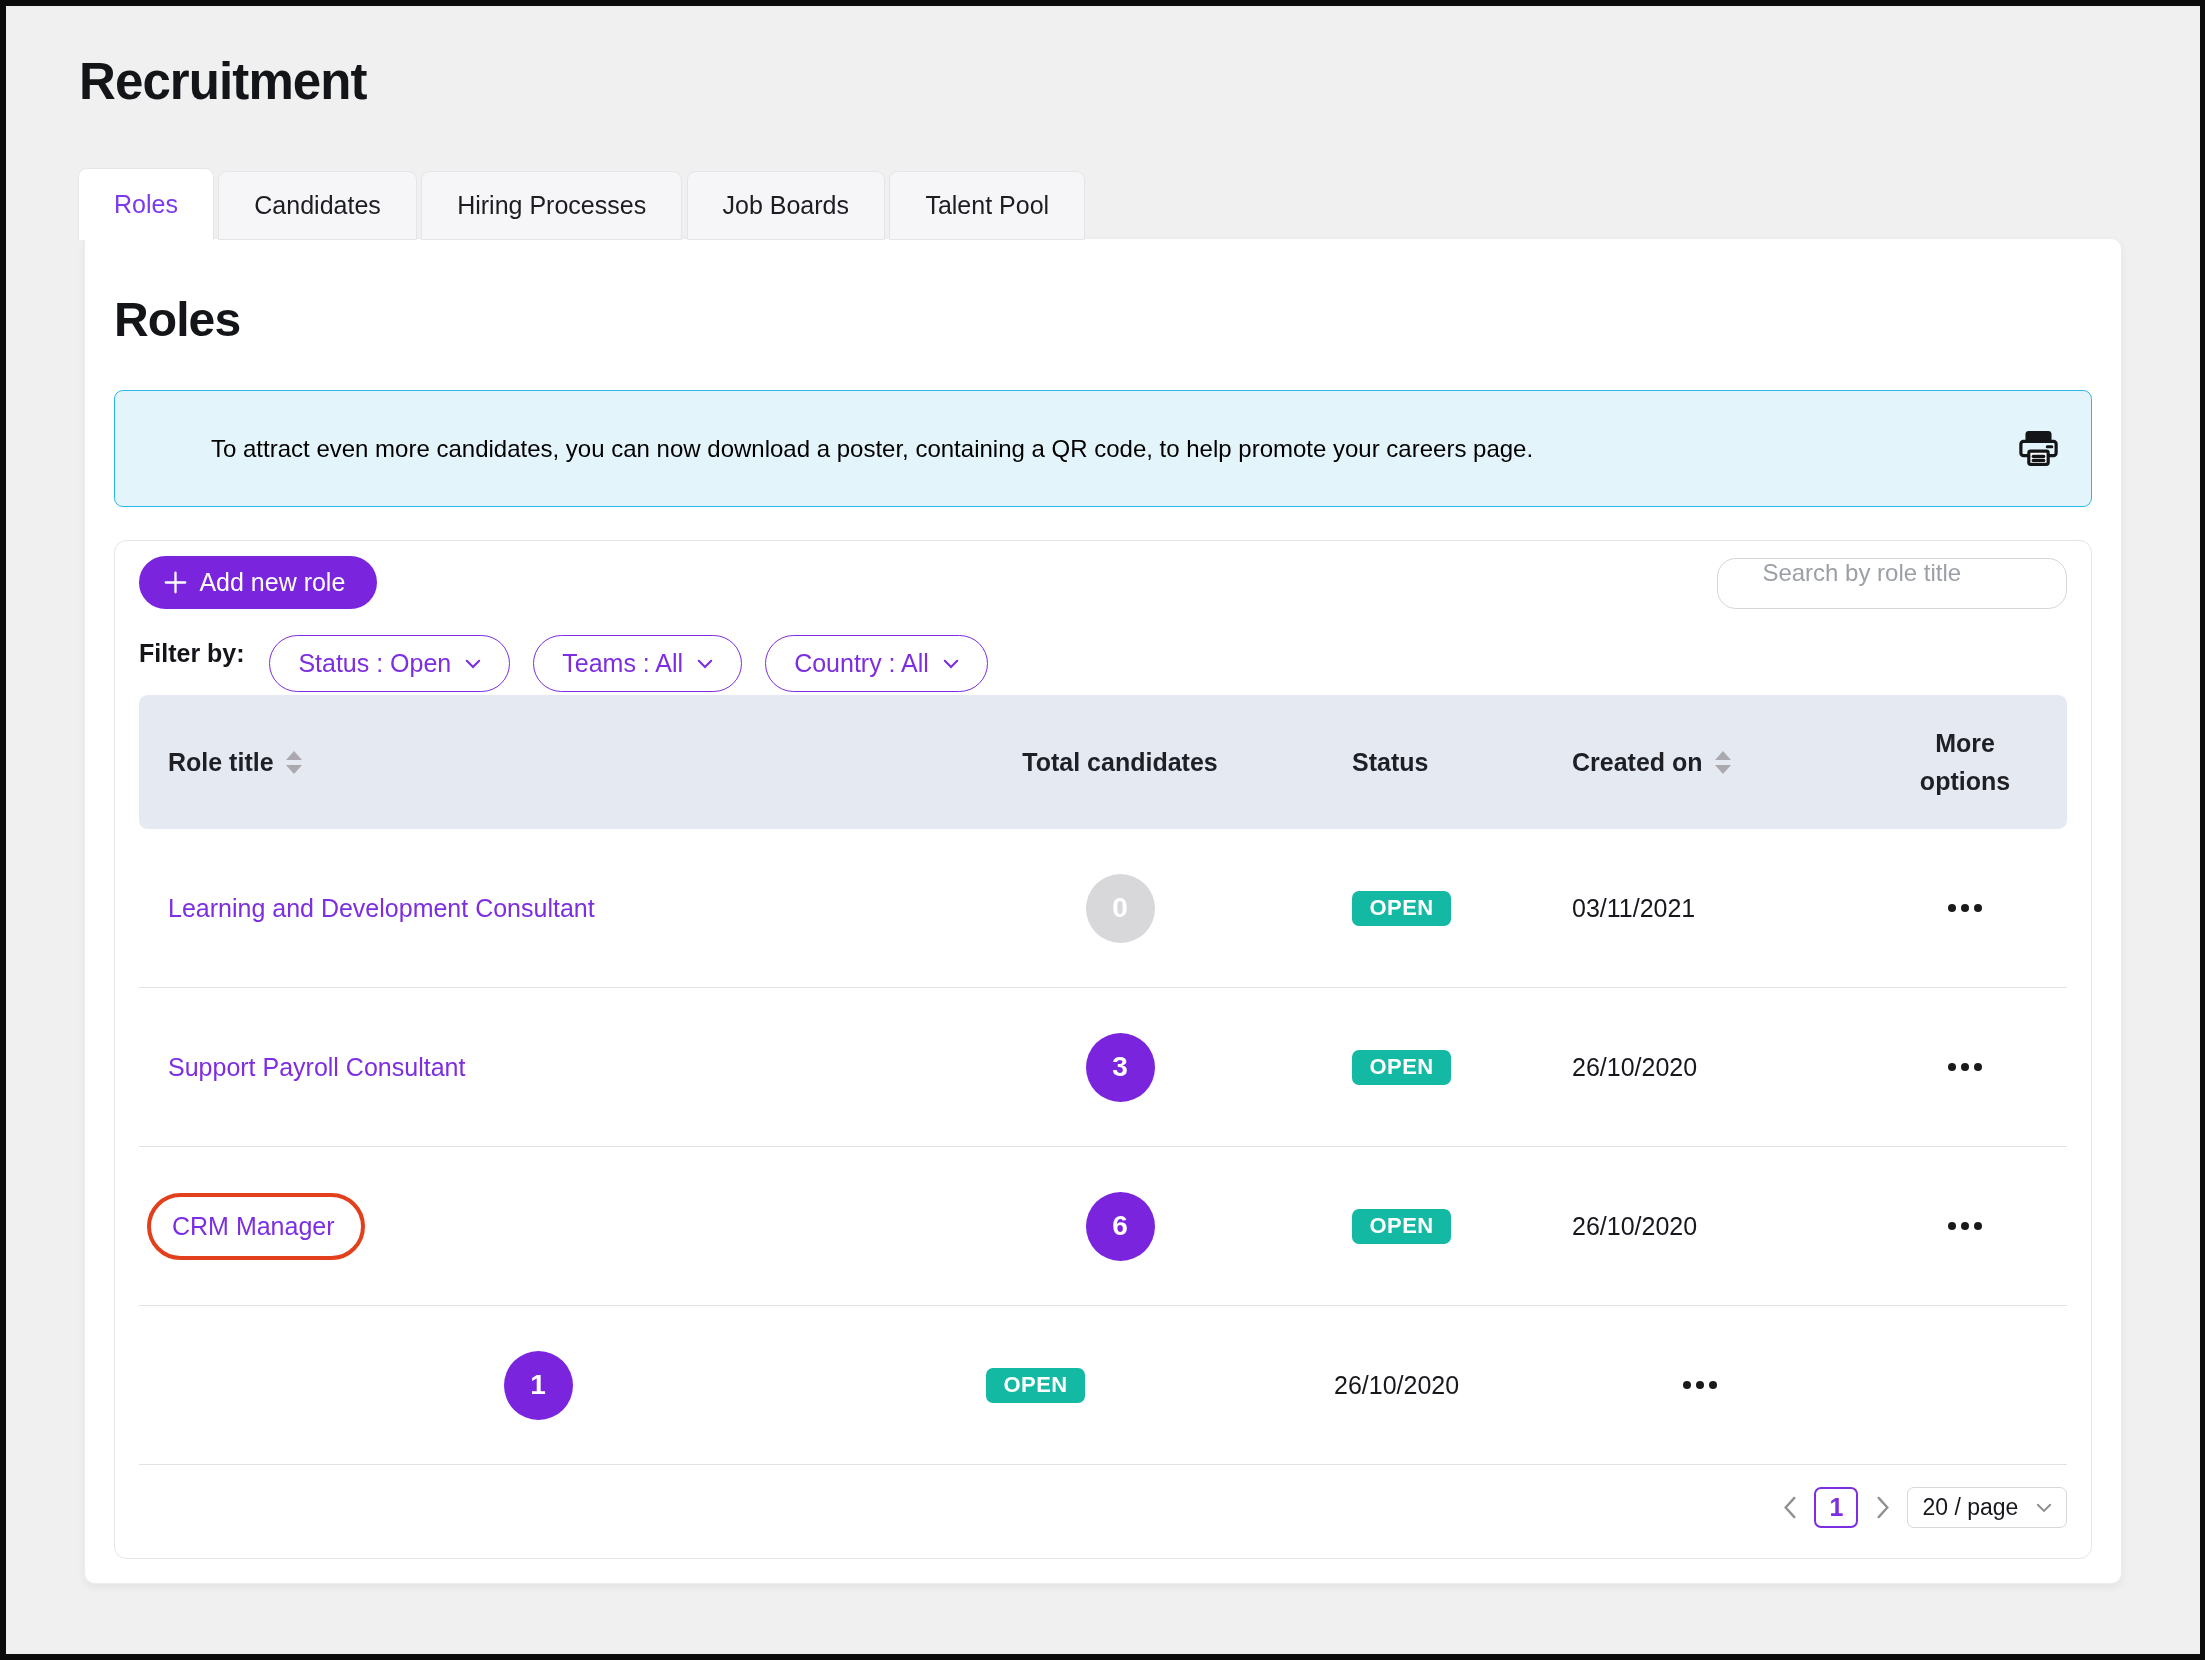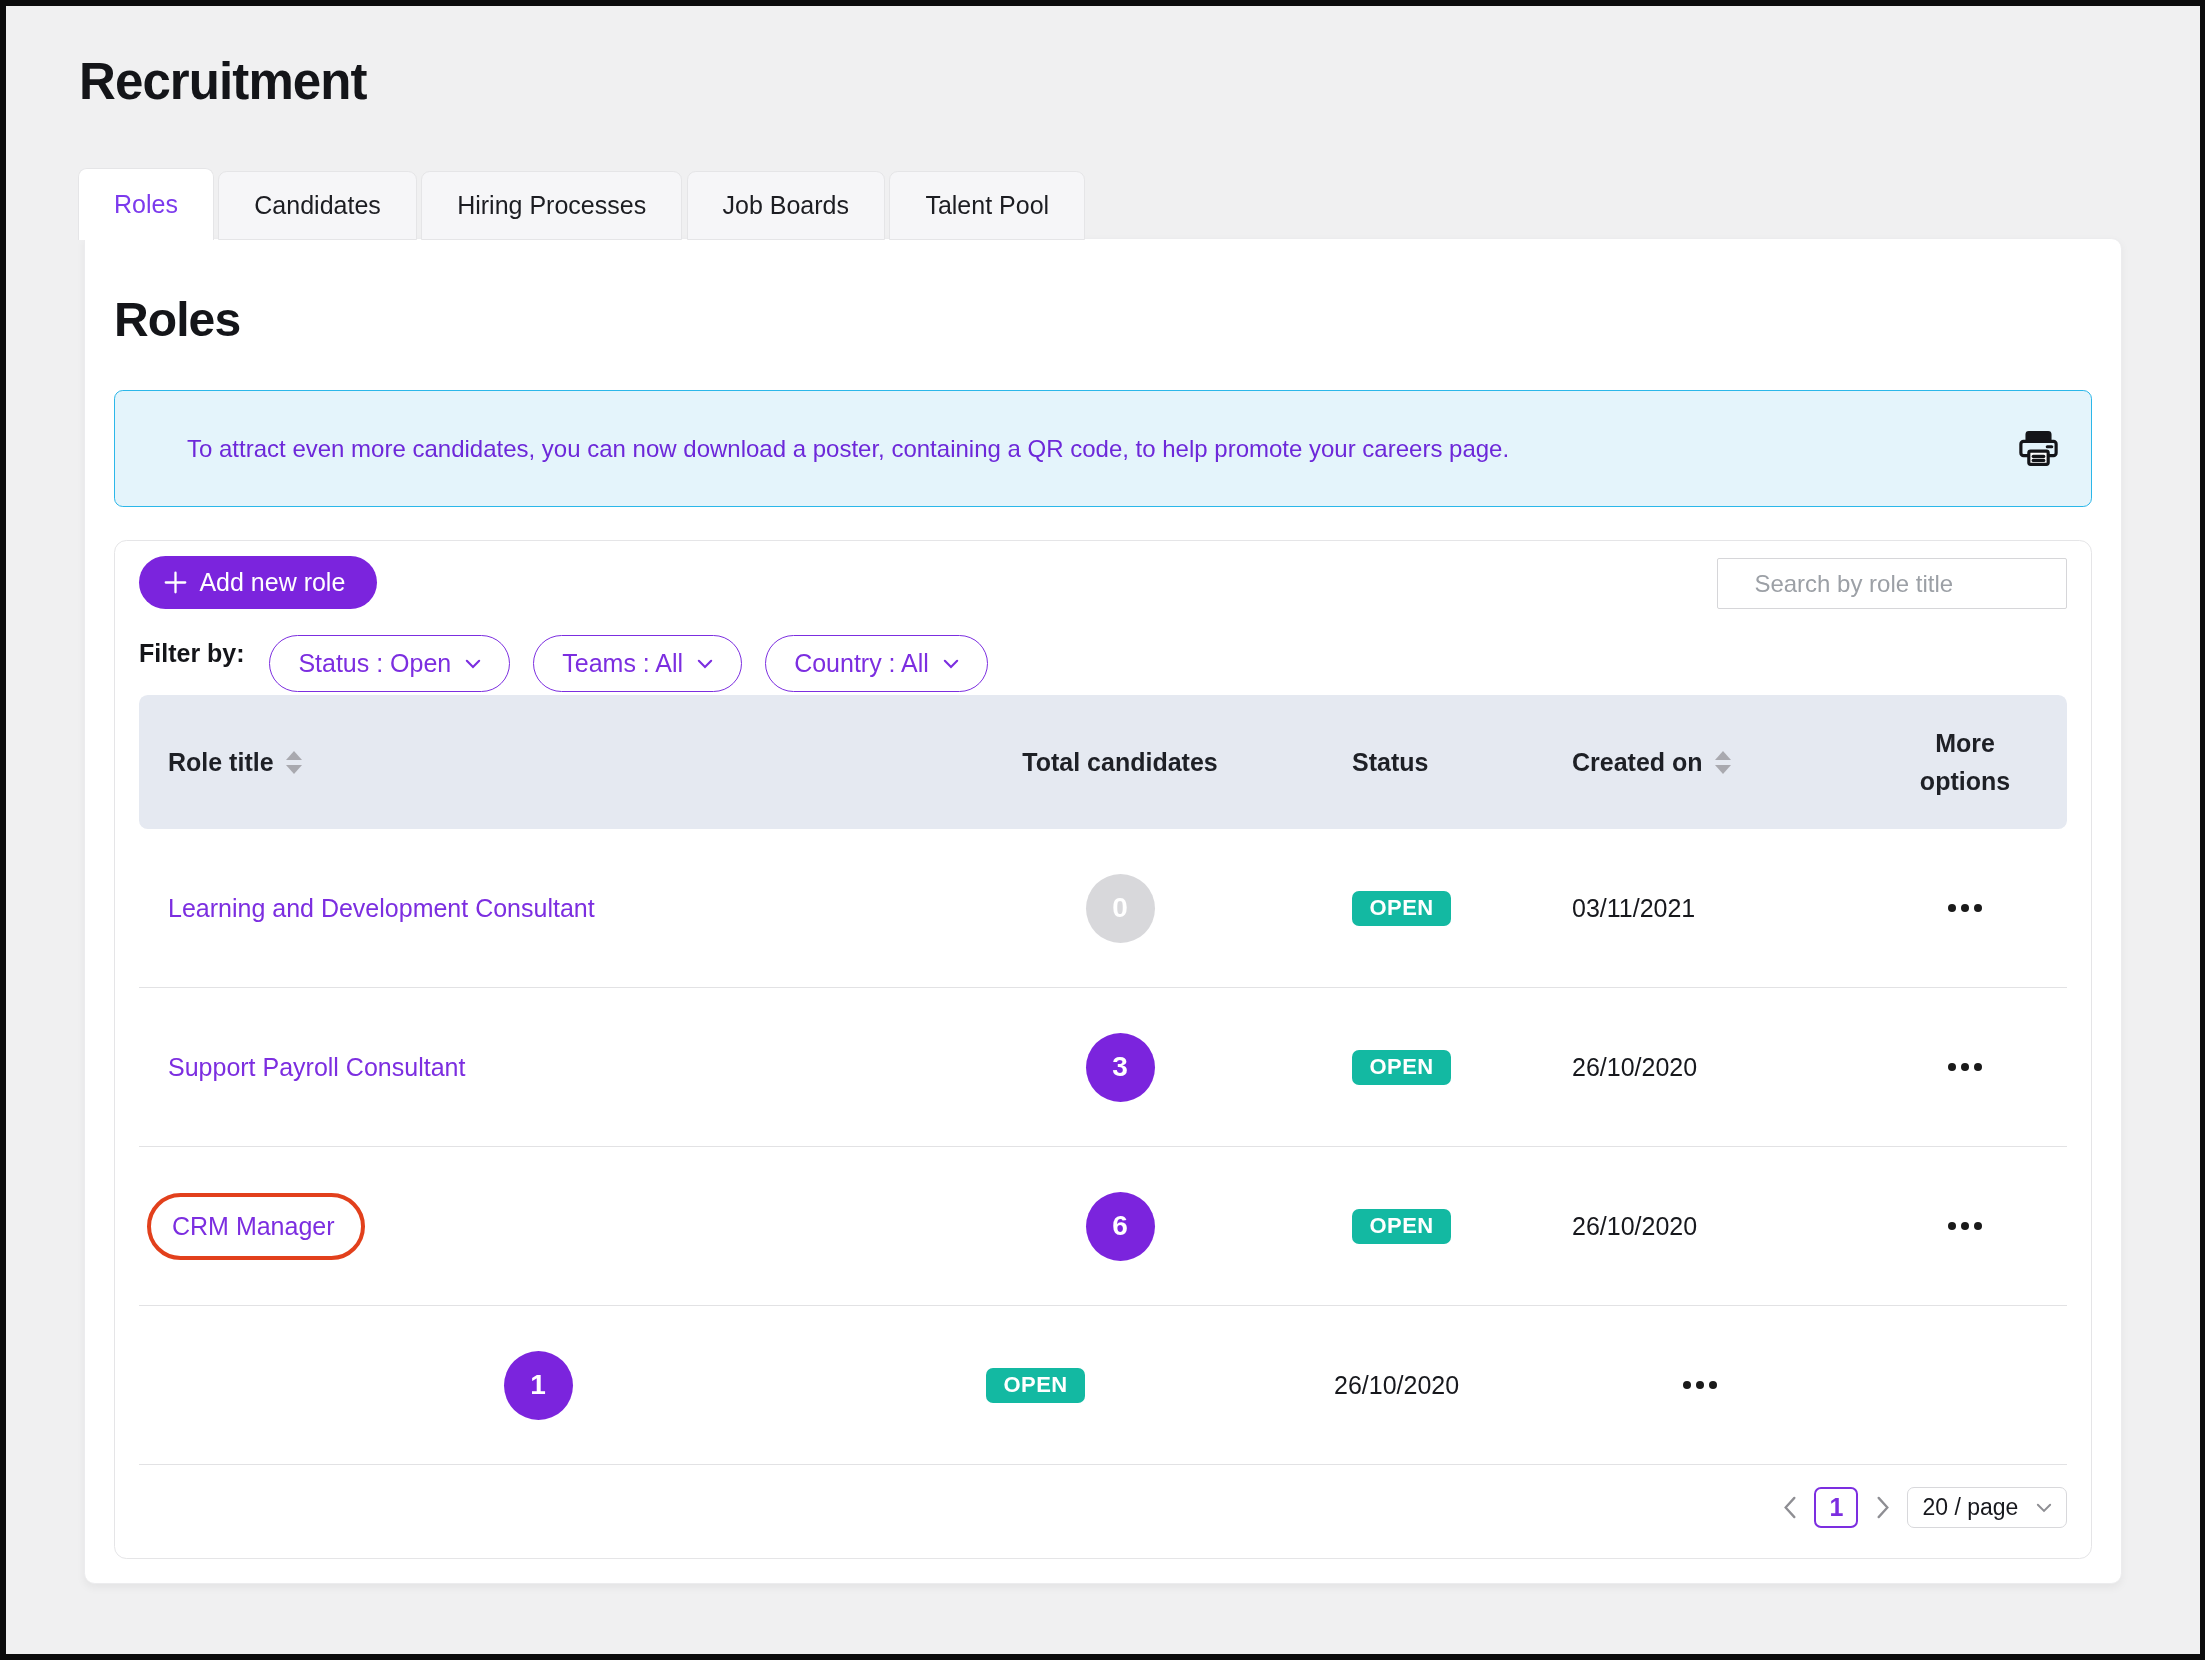--- a/index.html
+++ b/index.html
@@ -34,32 +34,32 @@
     display:flex; align-items:center; padding:0 32px;
   }
   .banner-content { flex:1; display:flex; flex-direction:column; gap:8px; }
   .banner-title-row { display:flex; align-items:center; gap:14px; }
   .info-icon {
     width:26.5px; height:26.5px; border-radius:50%; background:#3e68e8; color:#ffffff;
     display:flex; align-items:center; justify-content:center; font-size:17.6px; font-weight:700; flex:0 0 26.5px;
   }
   .info-icon::before { content:"i"; }
   .banner-title { font-size:25.6px; font-weight:700; color:#141519; }
-  .banner-body { font-size:24px; color:#6d28d9; margin-left:40px; }
+  .banner-body { font-size:24px; color:#000000; margin-left:64px; }
   .printer-btn { background:none; border:none; cursor:pointer; display:flex; align-items:center; }
   
   .card { margin-top:33px; background:#ffffff; border:1.8px solid #e5e5e7; border-radius:12.4px; padding:15px 24px 30px 24px; }
   .topbar { display:flex; justify-content:space-between; align-items:flex-start; height:55px; }
   .add-btn {
     height:53px; padding:0 32px 0 25px; border:none; border-radius:26.5px; background:#7b24dd;
     color:#ffffff; font-size:25px; font-family:inherit; display:flex; align-items:center; gap:12.4px; cursor:pointer;justify-content:flex-end;
   }
   .search {
-    width:350px; height:51px; margin-top:1.8px; border:1.8px solid #d6d6d9; border-radius:2px; background:#fff;
-    display:flex; align-items:center; padding:0 24px; gap:12.4px;
+    width:350px; height:51px; margin-top:1.8px; border:1.8px solid #d6d6d9; border-radius:19px; background:#fff;
+    display:flex; align-items:flex-start; padding:0 32px; gap:12.4px;
   }
   .search input { border:none; outline:none; flex:1; font-size:24px; font-family:inherit; color:#33363c; background:transparent; }
   .search input::placeholder { color:#9ca0a6; }
   
   .filters { margin-top:14px; height:57px; display:flex; align-items:center; gap:23px; }
   .filter-label { font-size:25px; font-weight:700; color:#141519; margin-right:1.8px; }
   .pill {
     height:57px; padding:0 28px; border:1.8px solid #7c2ee0; border-radius:29px; background:#fff;
     color:#7c2ee0; font-size:25px; font-family:Liberation Sans, sans-serif; display:flex; align-items:center; gap:14px; cursor:pointer;margin-top:20px;
   }

